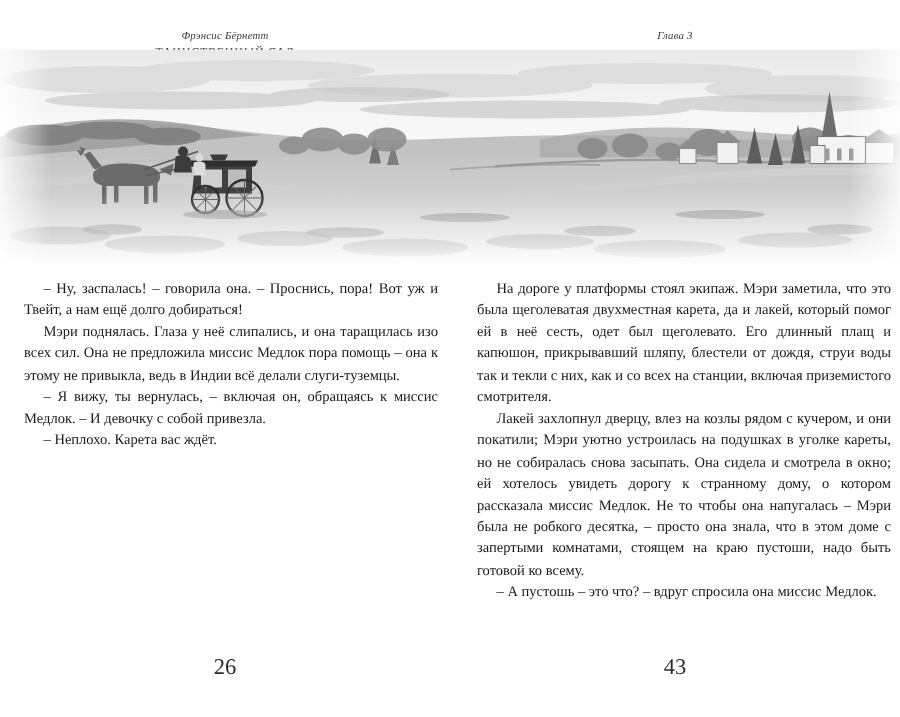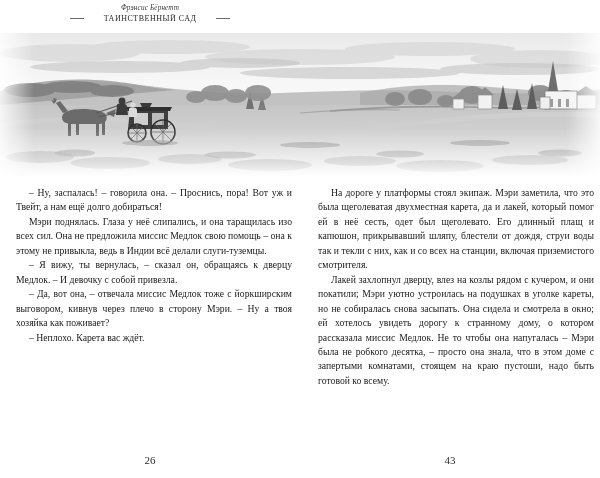--- a/index.html
+++ b/index.html
@@ -12,21 +12,21 @@
     height: 478px;
     position: relative;
     overflow: hidden;
     font-family: "Liberation Serif", serif;
     color: #1a1a1a;
   }
 
   
   .headers {
     position: absolute;
-    top: 0; left: 0;
+    top: 16px; left: 0;
     width: 600px;
     height: 30px;
     display: flex;
   }
   .header-side {
     width: 300px;
     text-align: center;
     padding-top: 4px;
     box-sizing: border-box;
   }
@@ -89,42 +89,43 @@
     font-size: 9.7px;
     line-height: 14.45px;
     text-align: justify;
     text-indent: 13px;
     hyphens: manual;
   }
 
   
   .folio {
     position: absolute;
-    bottom: 12px;
-    font-size: 11px;
+    bottom: 24px;
+    font-size: 15px;
     color: #2b2b2b;
   }
   .folio.left  { left: 0; width: 300px; text-align: center; }
   .folio.right { left: 300px; width: 300px; text-align: center; }
 </style>
 </head>
 <body>
 
 <div class="headers">
 
   <div class="header-side">
     <div class="header-author">Фрэнсис Бёрнетт</div>
     <div class="header-title-row">
       <span class="rule"></span>
       <span class="header-title">ТАИНСТВЕННЫЙ САД</span>
       <span class="rule"></span>
     </div>
   </div>
 
   <div class="header-side">
+    <div class="header-author">Глава 3</div>
   </div>
 
 </div>
 
 <div class="illustration">
   <svg viewBox="0 0 600 145" preserveAspectRatio="none">
     <defs>
       <linearGradient id="skyGrad" x1="0" y1="0" x2="0" y2="1">
         <stop offset="0%" stop-color="#e9e9e9"></stop>
         <stop offset="55%" stop-color="#f6f6f6"></stop>
@@ -297,27 +298,27 @@
     <rect x="0" y="95" width="600" height="50" fill="url(#fadeBottom)"></rect>
     <rect x="0" y="0" width="34" height="145" fill="url(#fadeLeft)"></rect>
     <rect x="566" y="0" width="34" height="145" fill="url(#fadeRight)"></rect>
   </svg>
 </div>
 
 <div class="spread">
 
   <div class="page-col left">
     <p class="para">– Ну, заспалась! – говорила она. – Проснись, пора! Вот уж и Твейт, а нам ещё долго добираться!</p>
-    <p class="para">Мэри поднялась. Глаза у неё слипались, и она таращилась изо всех сил. Она не предложила миссис Медлок свою помощь – она к этому не привыкла, ведь в Индии всё делали слуги-туземцы.</p>
-    <p class="para">– Я вижу, ты вернулась, – сказал он, обращаясь к дверцу Медлок. – И девочку с собой привезла.</p>
-    <p class="para">– Да, вот она, – отвечала миссис Медлок тоже с йоркширским выговором, кивнув через плечо в сторону Мэри. – Ну а твоя хозяйка как поживает?</p>
+    <p class="para">Мэри поднялась. Глаза у неё слипались, и она таращилась изо всех сил. Она не предложила миссис Медлок пора помощь – она к этому не привыкла, ведь в Индии всё делали слуги-туземцы.</p>
+    <p class="para">– Я вижу, ты вернулась, – включая он, обращаясь к миссис Медлок. – И девочку с собой привезла.</p>
     <p class="para">– Неплохо. Карета вас ждёт.</p>
   </div>
 
   <div class="page-col right">
     <p class="para">На дороге у платформы стоял экипаж. Мэри заметила, что это была щеголеватая двухместная карета, да и лакей, который помог ей в неё сесть, одет был щеголевато. Его длинный плащ и капюшон, прикрывавший шляпу, блестели от дождя, струи воды так и текли с них, как и со всех на станции, включая приземистого смотрителя.</p>
     <p class="para">Лакей захлопнул дверцу, влез на козлы рядом с кучером, и они покатили; Мэри уютно устроилась на подушках в уголке кареты, но не собиралась снова засыпать. Она сидела и смотрела в окно; ей хотелось увидеть дорогу к странному дому, о котором рассказала миссис Медлок. Не то чтобы она напугалась – Мэри была не робкого десятка, – просто она знала, что в этом доме с запертыми комнатами, стоящем на краю пустоши, надо быть готовой ко всему.</p>
+    <p class="para">– А пустошь – это что? – вдруг спросила она миссис Медлок.</p>
   </div>
 
 </div>
 
 <div class="folio left">26</div>
 <div class="folio right">43</div>
 
 </body></html>

